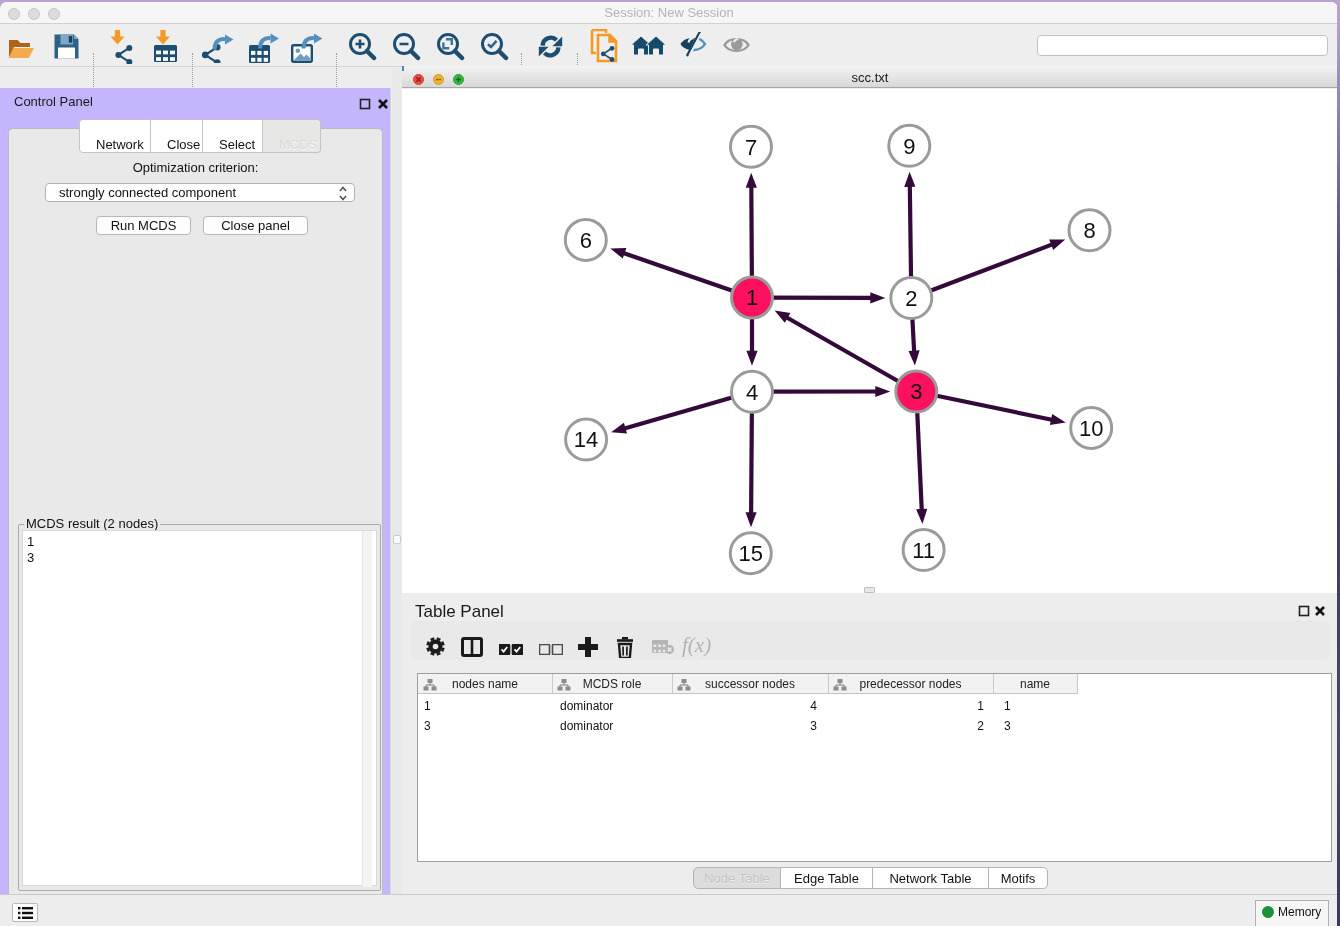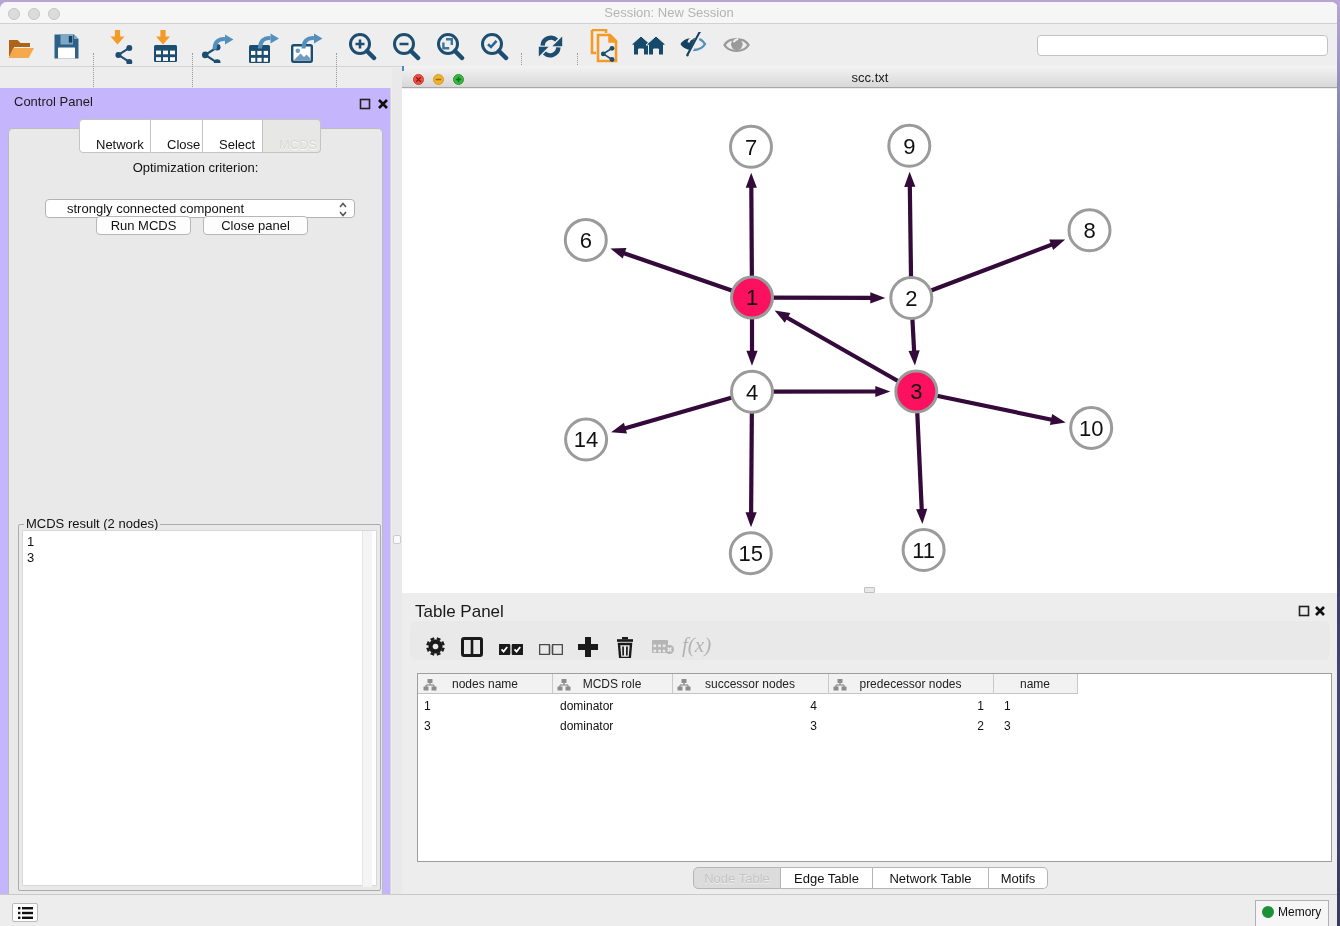--- a/index.html
+++ b/index.html
@@ -30,23 +30,23 @@
   background:#e9e9e9; border:1px solid #bcbcbc; border-radius:5px; }
 #cp-tabs { position:absolute; left:79px; top:31px; height:19px; display:flex; }
 .cptab { height:19px; font-size:13px; line-height:18px; text-align:center;
   background:#fff; border:1px solid #c4c4c4; border-left:none; color:#111;
   padding:16px; }
 .cptab.first { border-left:1px solid #c4c4c4; border-radius:4px 0 0 4px; }
 .cptab.sel { background:#e7e7e5; color:#d8d8d8; border-radius:0 4px 4px 0;
   text-shadow:0 1px 0 #fafafa; }
 #optlabel { position:absolute; left:0; top:31px; width:100%; text-align:center;
   font-size:13px; color:#111; }
-#dropdown { position:absolute; left:36px; top:70px; width:310px; height:19px;
+#dropdown { position:absolute; left:36px; top:54px; width:310px; height:19px;
   background:#fff; border:1px solid #b3b3b3; border-radius:4px;
-  font-size:13px; line-height:17px; padding-left:21px; color:#111; }
+  font-size:13px; line-height:17px; padding-left:13px; color:#111; }
 .btn { position:absolute; height:19px; background:#fdfdfd; border:1px solid #b7b7b7;
   border-radius:4px; font-size:13px; line-height:17px; text-align:center; color:#111; }
 #fieldset { position:absolute; left:9px; top:395px; width:363px; height:367px;
   border:1px solid #ababab; border-radius:2px; }
 #fs-legend { position:absolute; left:5px; top:-9px; background:#e9e9e9;
   font-size:13px; color:#111; padding:0 2px; }
 #fs-white { position:absolute; left:3px; top:5px; width:355px; height:356px;
   background:#fff; border:1px solid #d9d9d9; font-size:13px; color:#111;
   line-height:16px; padding:3px 0 0 4px; }
 #fs-sb { position:absolute; right:4px; top:0px; width:10px; height:356px;

